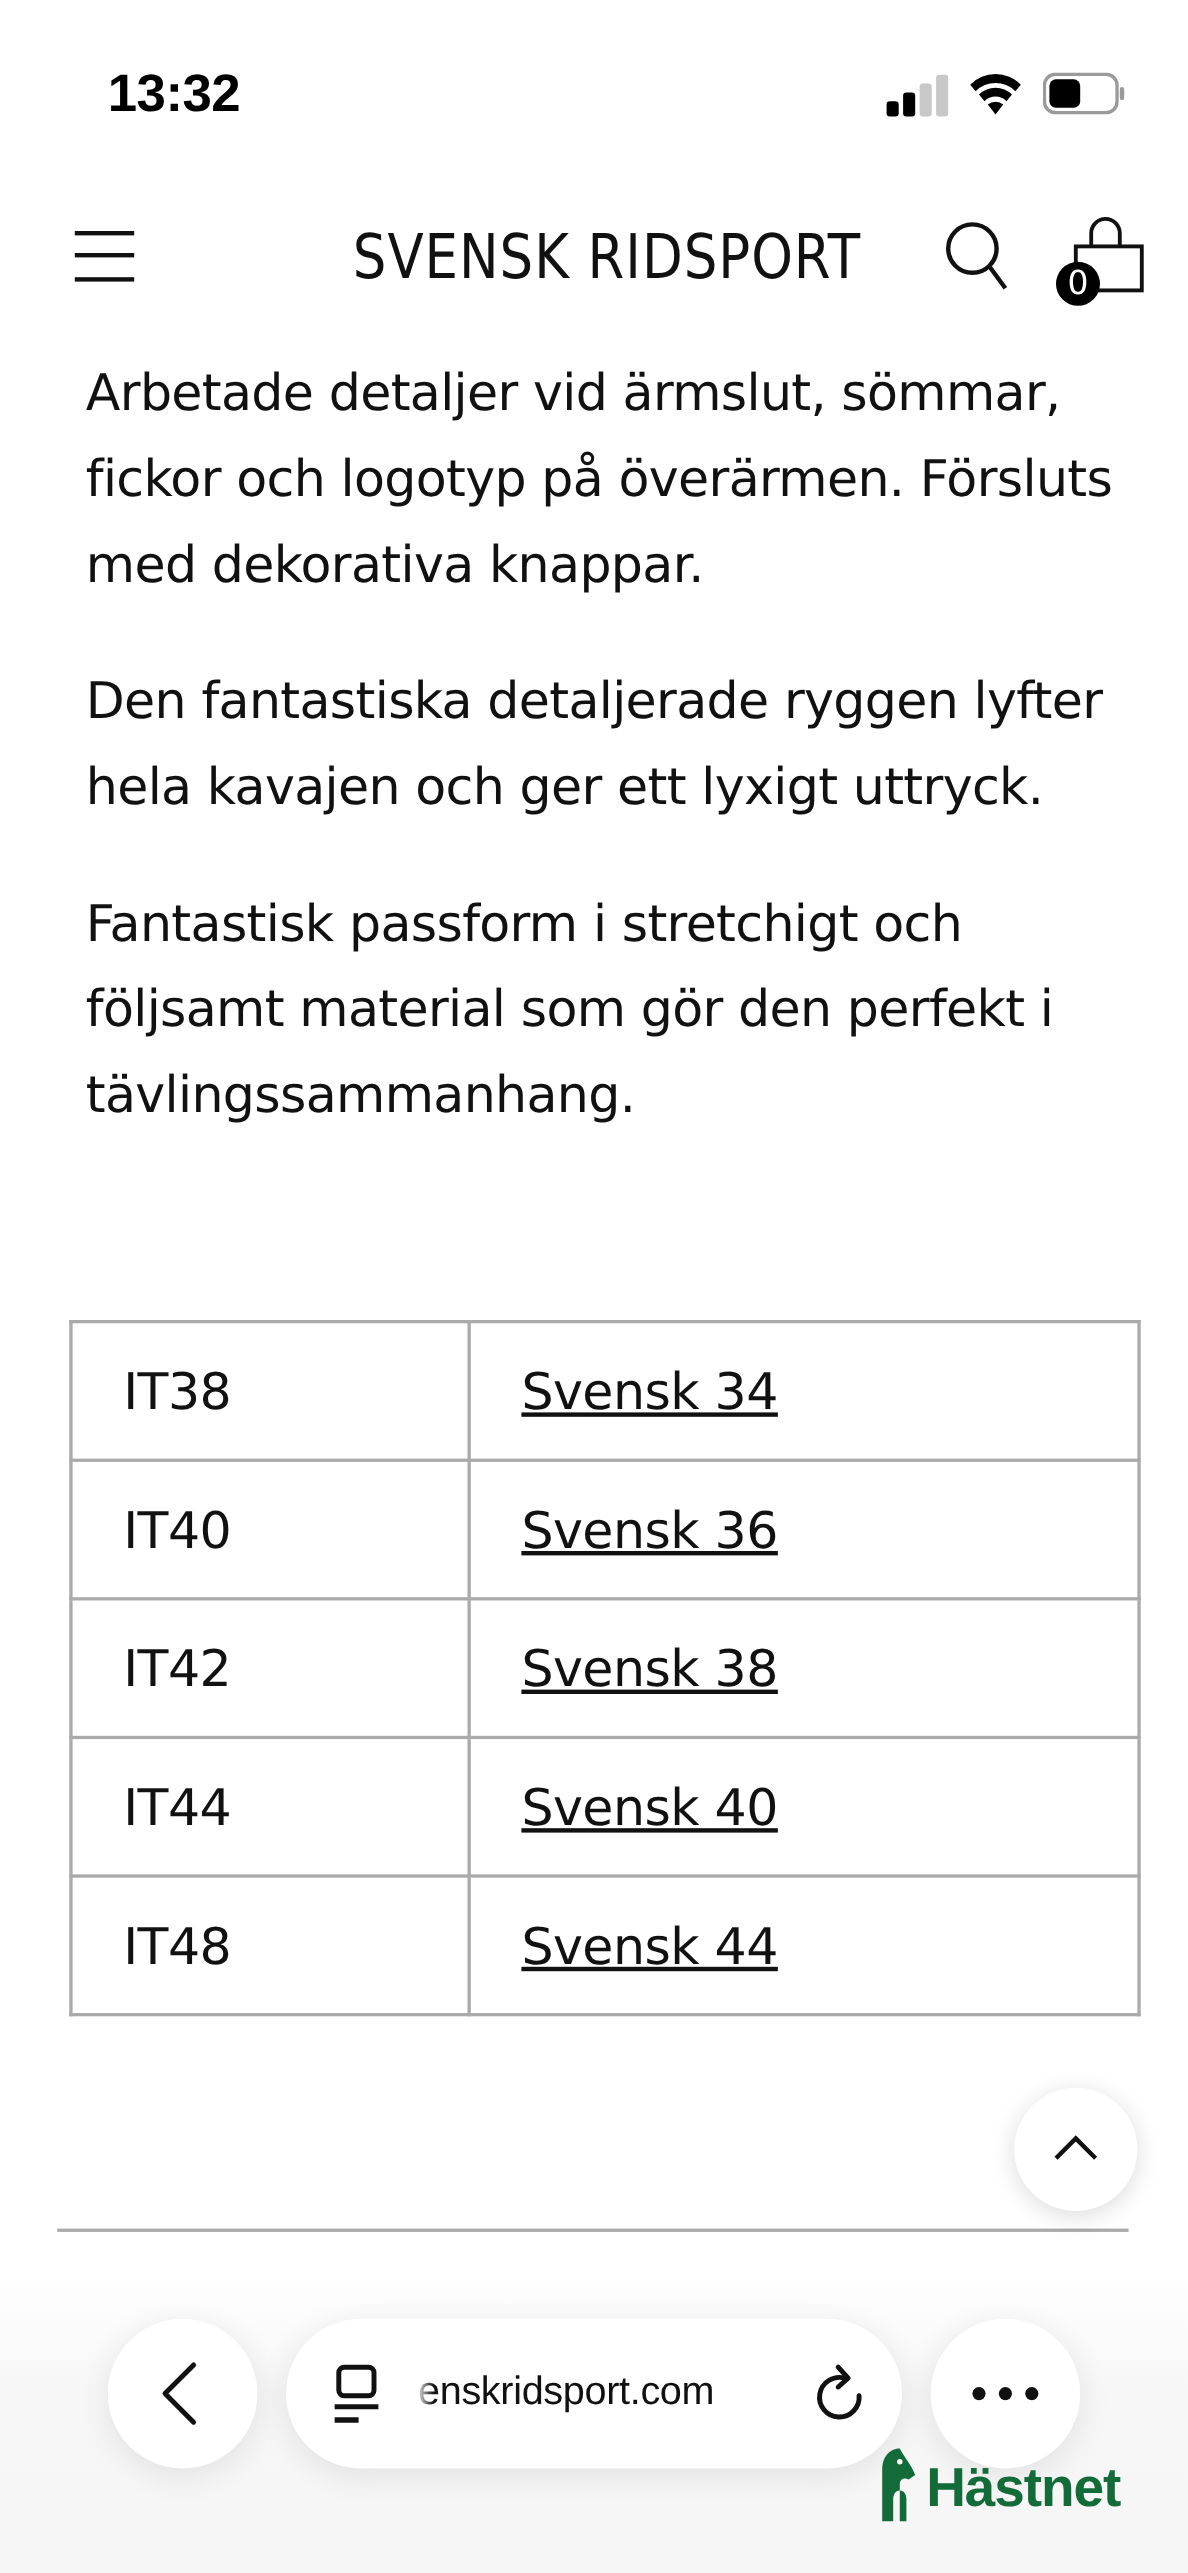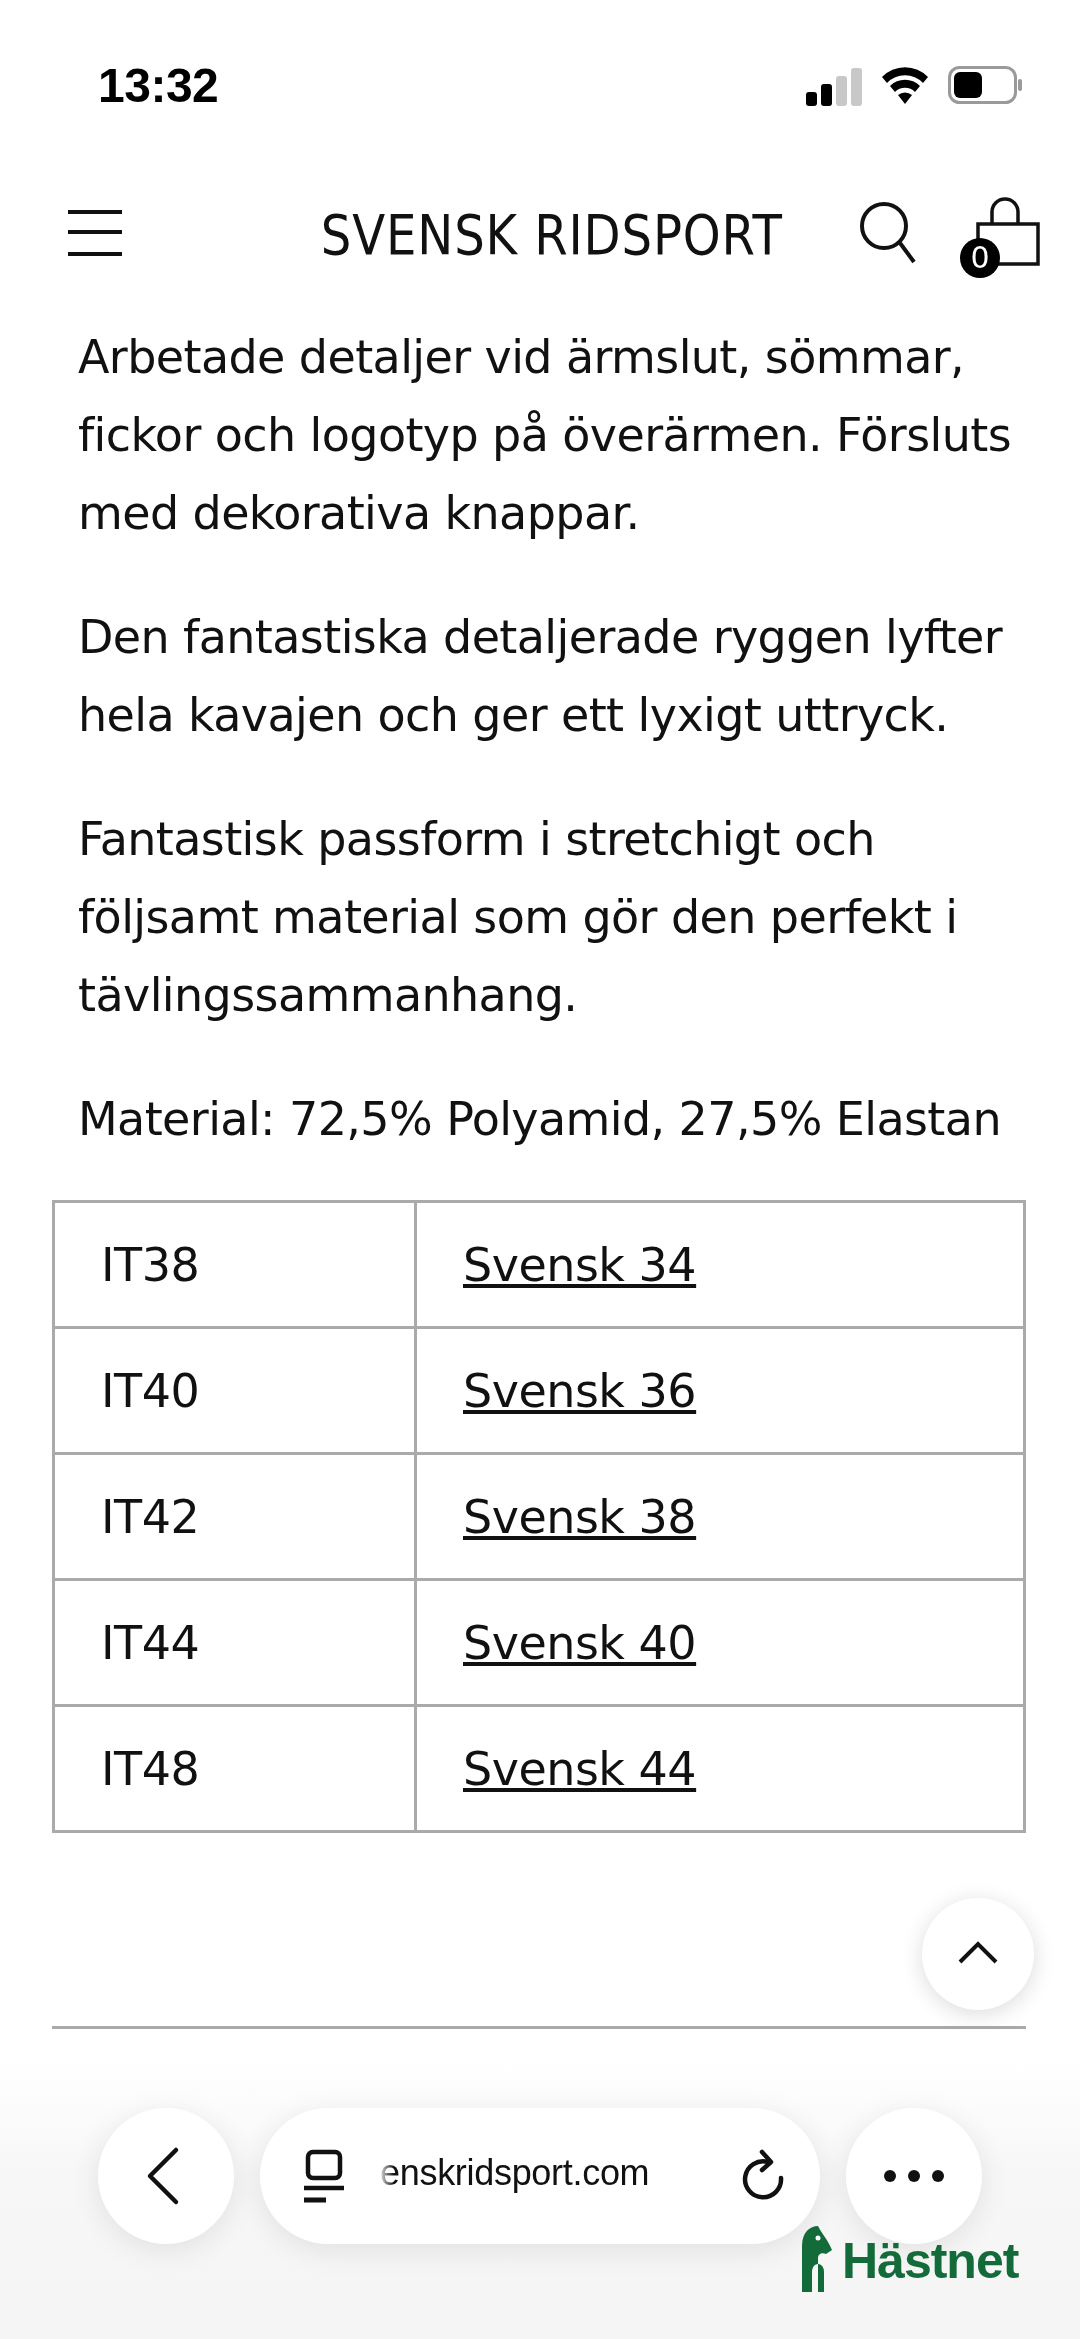--- a/index.html
+++ b/index.html
@@ -21,21 +21,21 @@
   .site-title { position: absolute; left: 0; right: 0; top: 22px; text-align: center; font-size: 56px; font-weight: normal; letter-spacing: 1px; color: #111; font-family: "DejaVu Sans", sans-serif; transform: scaleX(0.86); transform-origin: 538px 0; }
   .search-btn { position: absolute; left: 846px; top: 20px; width: 60px; height: 66px; }
   .cart-btn { position: absolute; left: 946px; top: 16px; width: 84px; height: 88px; }
   .cart-count { position: absolute; left: 2px; top: 42px; width: 40px; height: 40px; border-radius: 50%; background: #000; color: #fff; font-size: 30px; line-height: 40px; text-align: center; font-family: "DejaVu Sans", sans-serif; }
 
   
   .content { position: absolute; left: 52px; top: 318px; width: 984px; margin-left: 26px; }
   .para { font-family: "DejaVu Sans", sans-serif; font-size: 46px; line-height: 78px; color: #111; letter-spacing: -0.6px; margin-bottom: 46px; }
   .para.material { margin-bottom: 0; }
 
-  .size-table { position: absolute; left: 52px; top: 1200px; width: 974px; border-collapse: collapse; }
+  .size-table { position: absolute; left: 63px; top: 1200px; width: 974px; border-collapse: collapse; }
   .size-table td { border: 3px solid #aaaaaa; height: 126px; font-family: "DejaVu Sans", sans-serif; font-size: 46px; color: #111; vertical-align: middle; letter-spacing: -0.5px; }
   .size-table td.col1 { width: 362px; padding-left: 46px; }
   .size-table td.col2 { padding-left: 46px; text-decoration: underline; }
 
   .divider { position: absolute; left: 52px; top: 2026px; width: 974px; height: 3px; background: #aaaaaa; }
 
   .scroll-top { position: absolute; left: 922px; top: 1898px; width: 112px; height: 112px; border-radius: 50%; background: #fff; box-shadow: 0 4px 22px rgba(0,0,0,0.14); }
 
   
   .browser-bar { position: absolute; left: 0; top: 2060px; width: 1080px; height: 279px; background: linear-gradient(to bottom, rgba(255,255,255,0) 0%, #f7f7f7 40%, #f5f5f5 100%); }
@@ -88,21 +88,20 @@
       <path d="M34 28 V16 A13 13 0 0 1 60 16 V28" fill="none" stroke="#111" stroke-width="3.5"></path>
     </svg>
     <div class="cart-count">0</div>
   </div>
 </div>
 
 <div class="content">
   <p class="para">Arbetade detaljer vid ärmslut, sömmar, fickor och logotyp på överärmen. Försluts med dekorativa knappar.</p>
   <p class="para">Den fantastiska detaljerade ryggen lyfter hela kavajen och ger ett lyxigt uttryck.</p>
   <p class="para">Fantastisk passform i stretchigt och följsamt material som gör den perfekt i tävlingssammanhang.</p>
-  <p class="para material">Material: 72,5% Polyamid, 27,5% Elastan</p>
 </div>
 
 <table class="size-table">
   <tbody>
     <tr>
       <td class="col1">IT38</td>
       <td class="col2">Svensk 34</td>
     </tr>
     <tr>
       <td class="col1">IT40</td>

